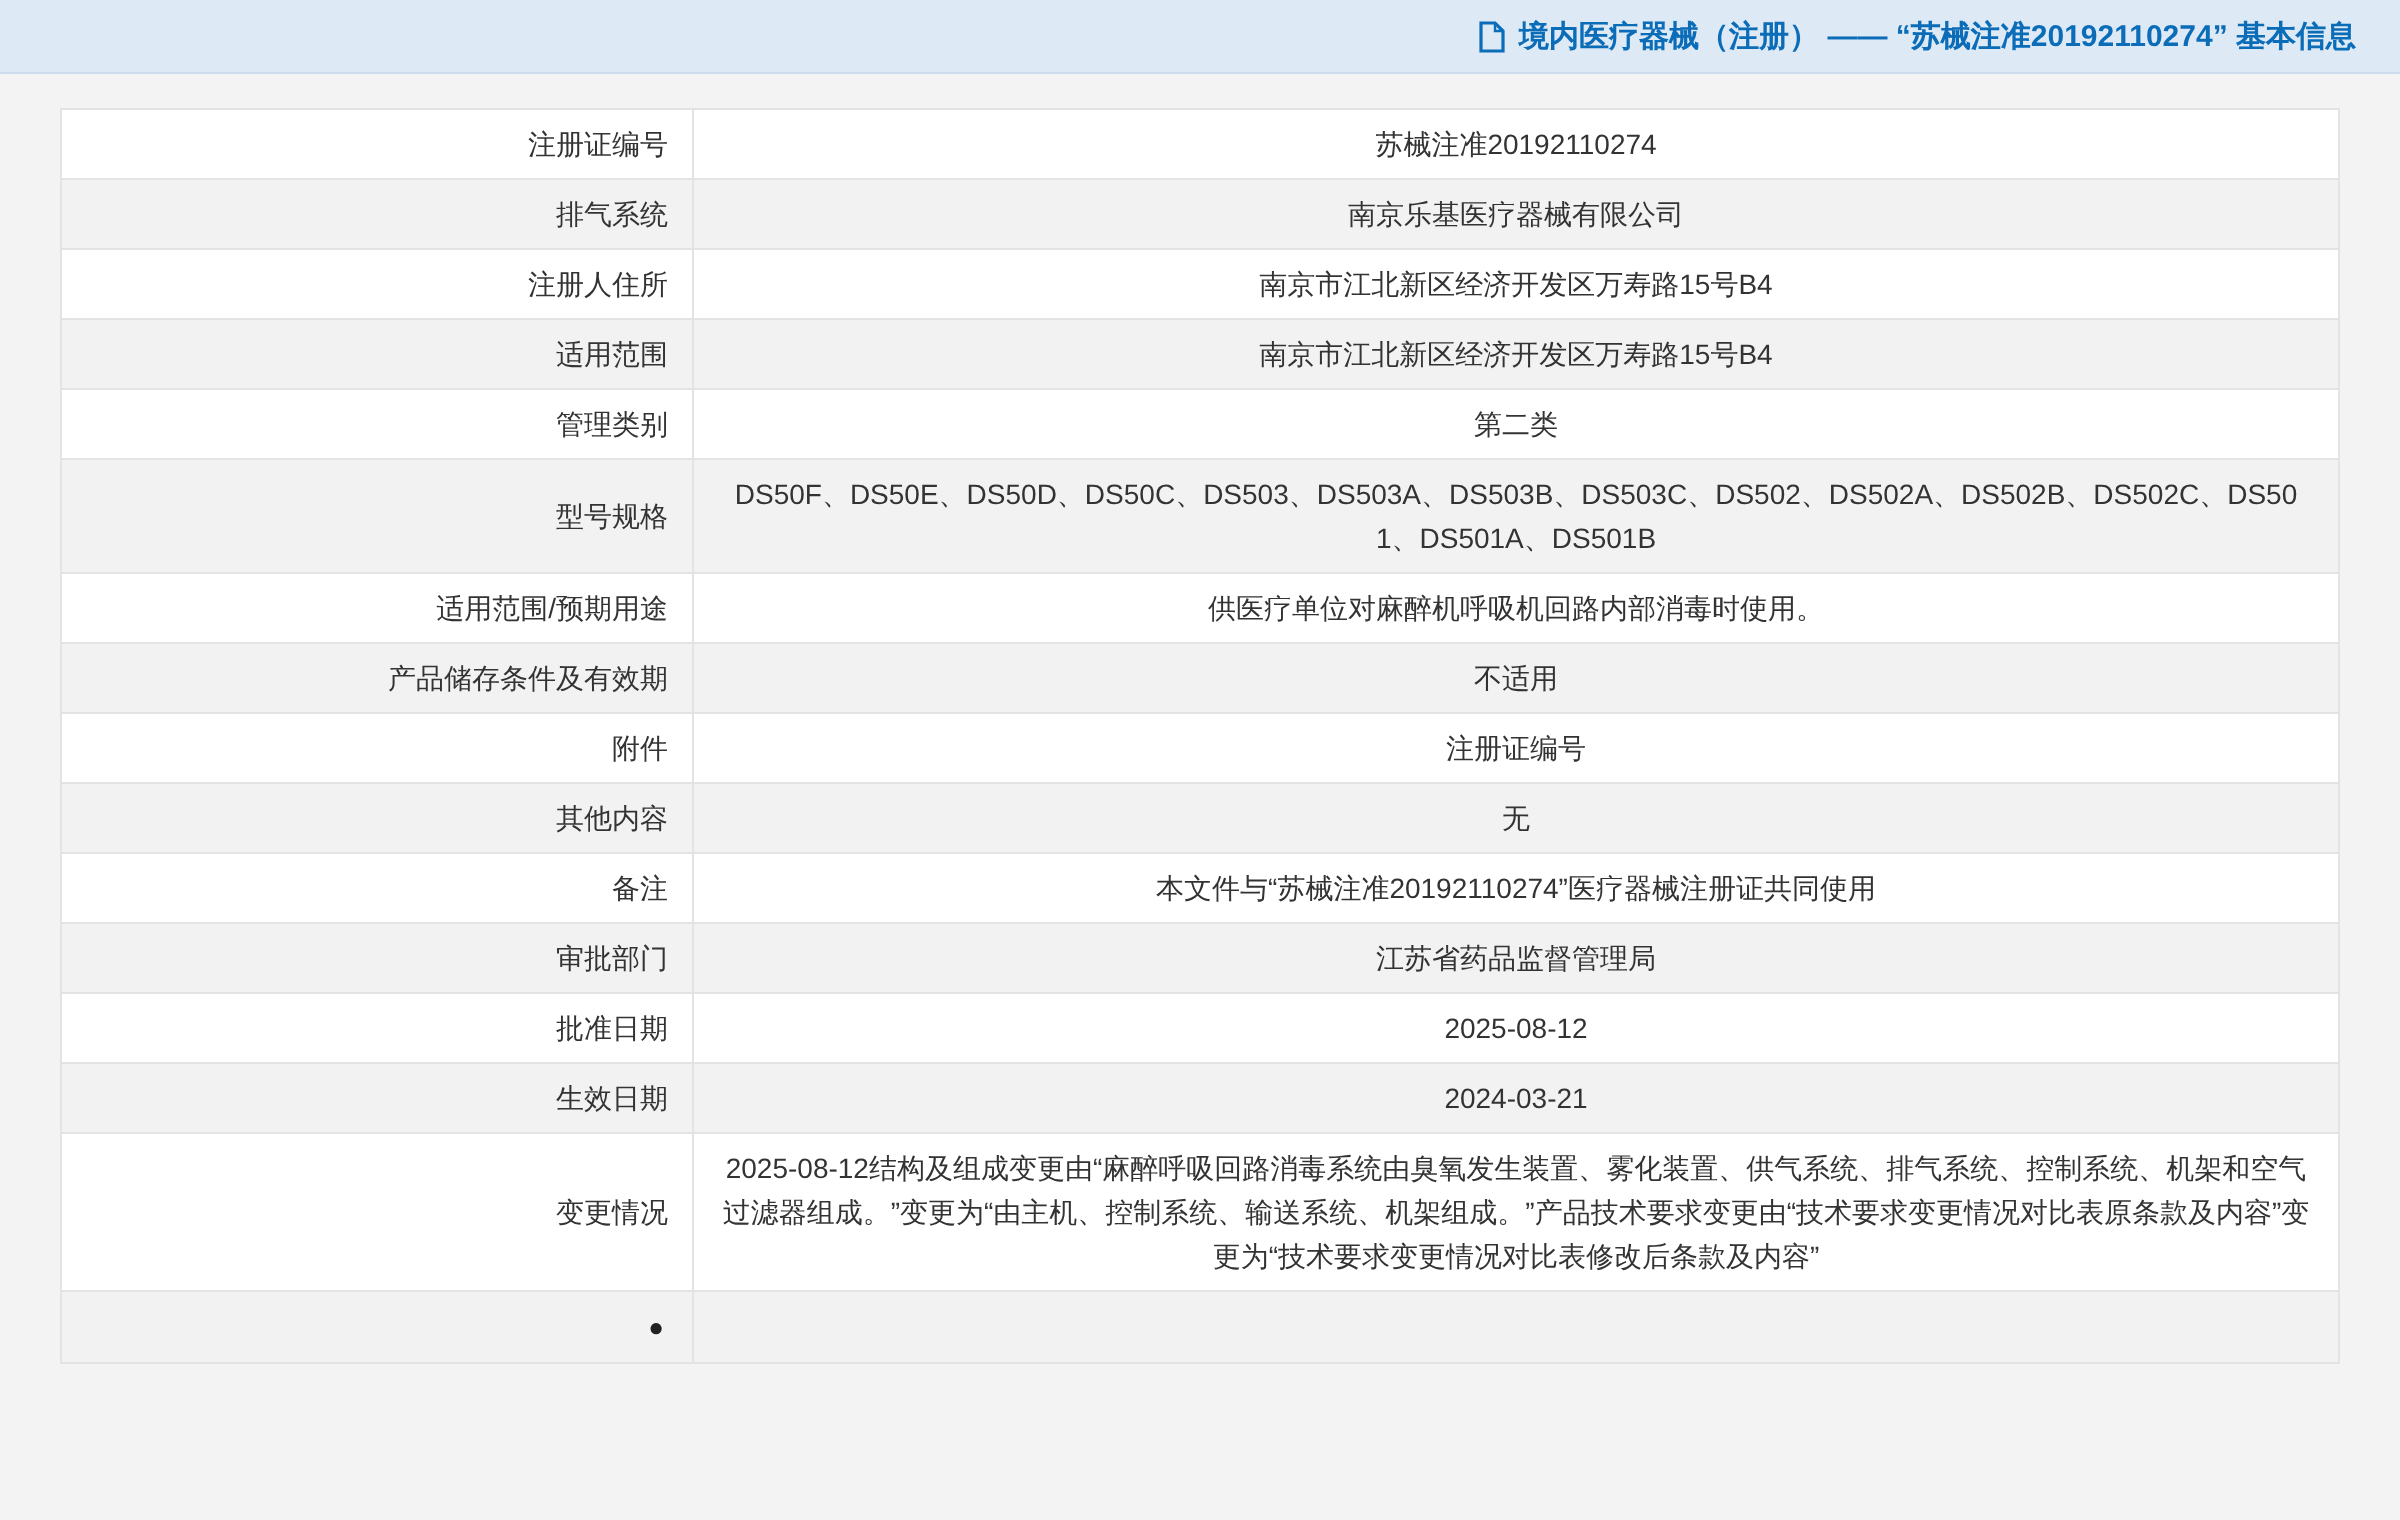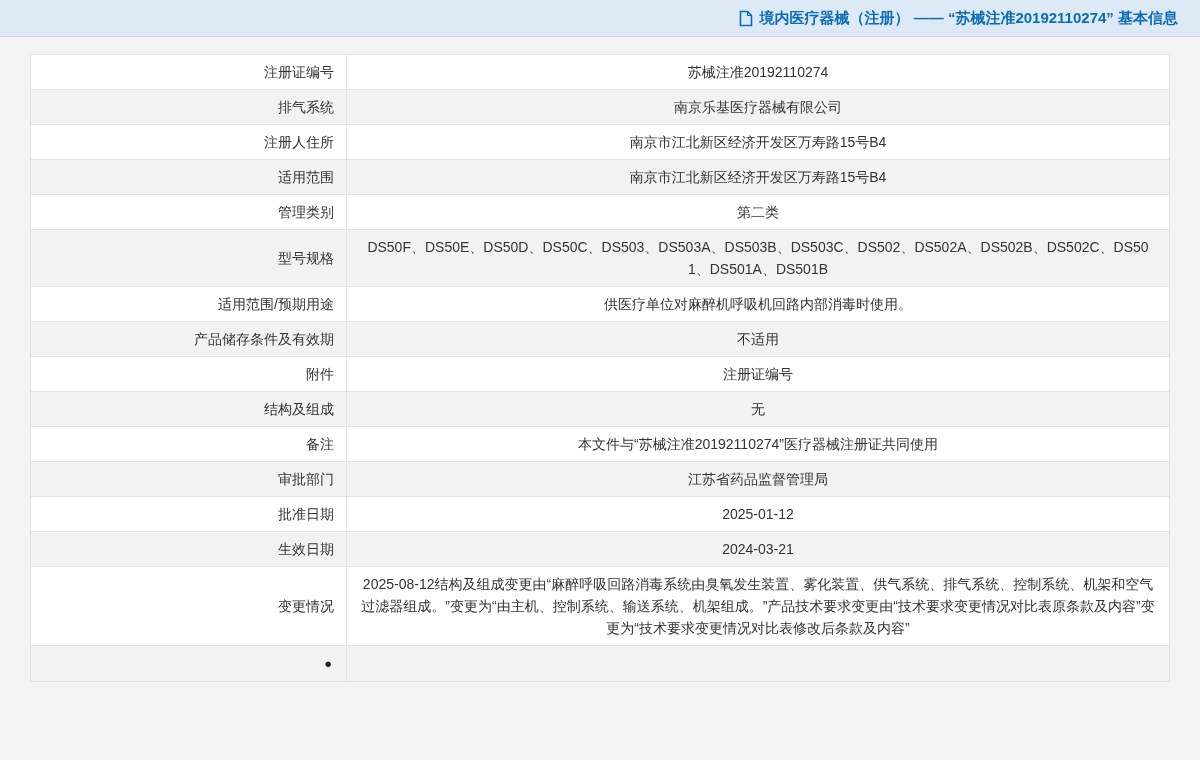--- a/index.html
+++ b/index.html
@@ -116,34 +116,34 @@
       </tr>
       <tr>
         <td class="label-cell">产品储存条件及有效期</td>
         <td class="value-cell">不适用</td>
       </tr>
       <tr>
         <td class="label-cell">附件</td>
         <td class="value-cell">注册证编号</td>
       </tr>
       <tr>
-        <td class="label-cell">结构及组成</td>
+        <td class="label-cell">其他内容</td>
         <td class="value-cell">无</td>
       </tr>
       <tr>
         <td class="label-cell">备注</td>
         <td class="value-cell">本文件与“苏械注准20192110274”医疗器械注册证共同使用</td>
       </tr>
       <tr>
         <td class="label-cell">审批部门</td>
         <td class="value-cell">江苏省药品监督管理局</td>
       </tr>
       <tr>
         <td class="label-cell">批准日期</td>
-        <td class="value-cell">2025-01-12</td>
+        <td class="value-cell">2025-08-12</td>
       </tr>
       <tr>
         <td class="label-cell">生效日期</td>
         <td class="value-cell">2024-03-21</td>
       </tr>
       <tr>
         <td class="label-cell">变更情况</td>
         <td class="value-cell">2025-08-12结构及组成变更由“麻醉呼吸回路消毒系统由臭氧发生装置、雾化装置、供气系统、排气系统、控制系统、机架和空气过滤器组成。”变更为“由主机、控制系统、输送系统、机架组成。”产品技术要求变更由“技术要求变更情况对比表原条款及内容”变更为“技术要求变更情况对比表修改后条款及内容”</td>
       </tr>
       <tr>

